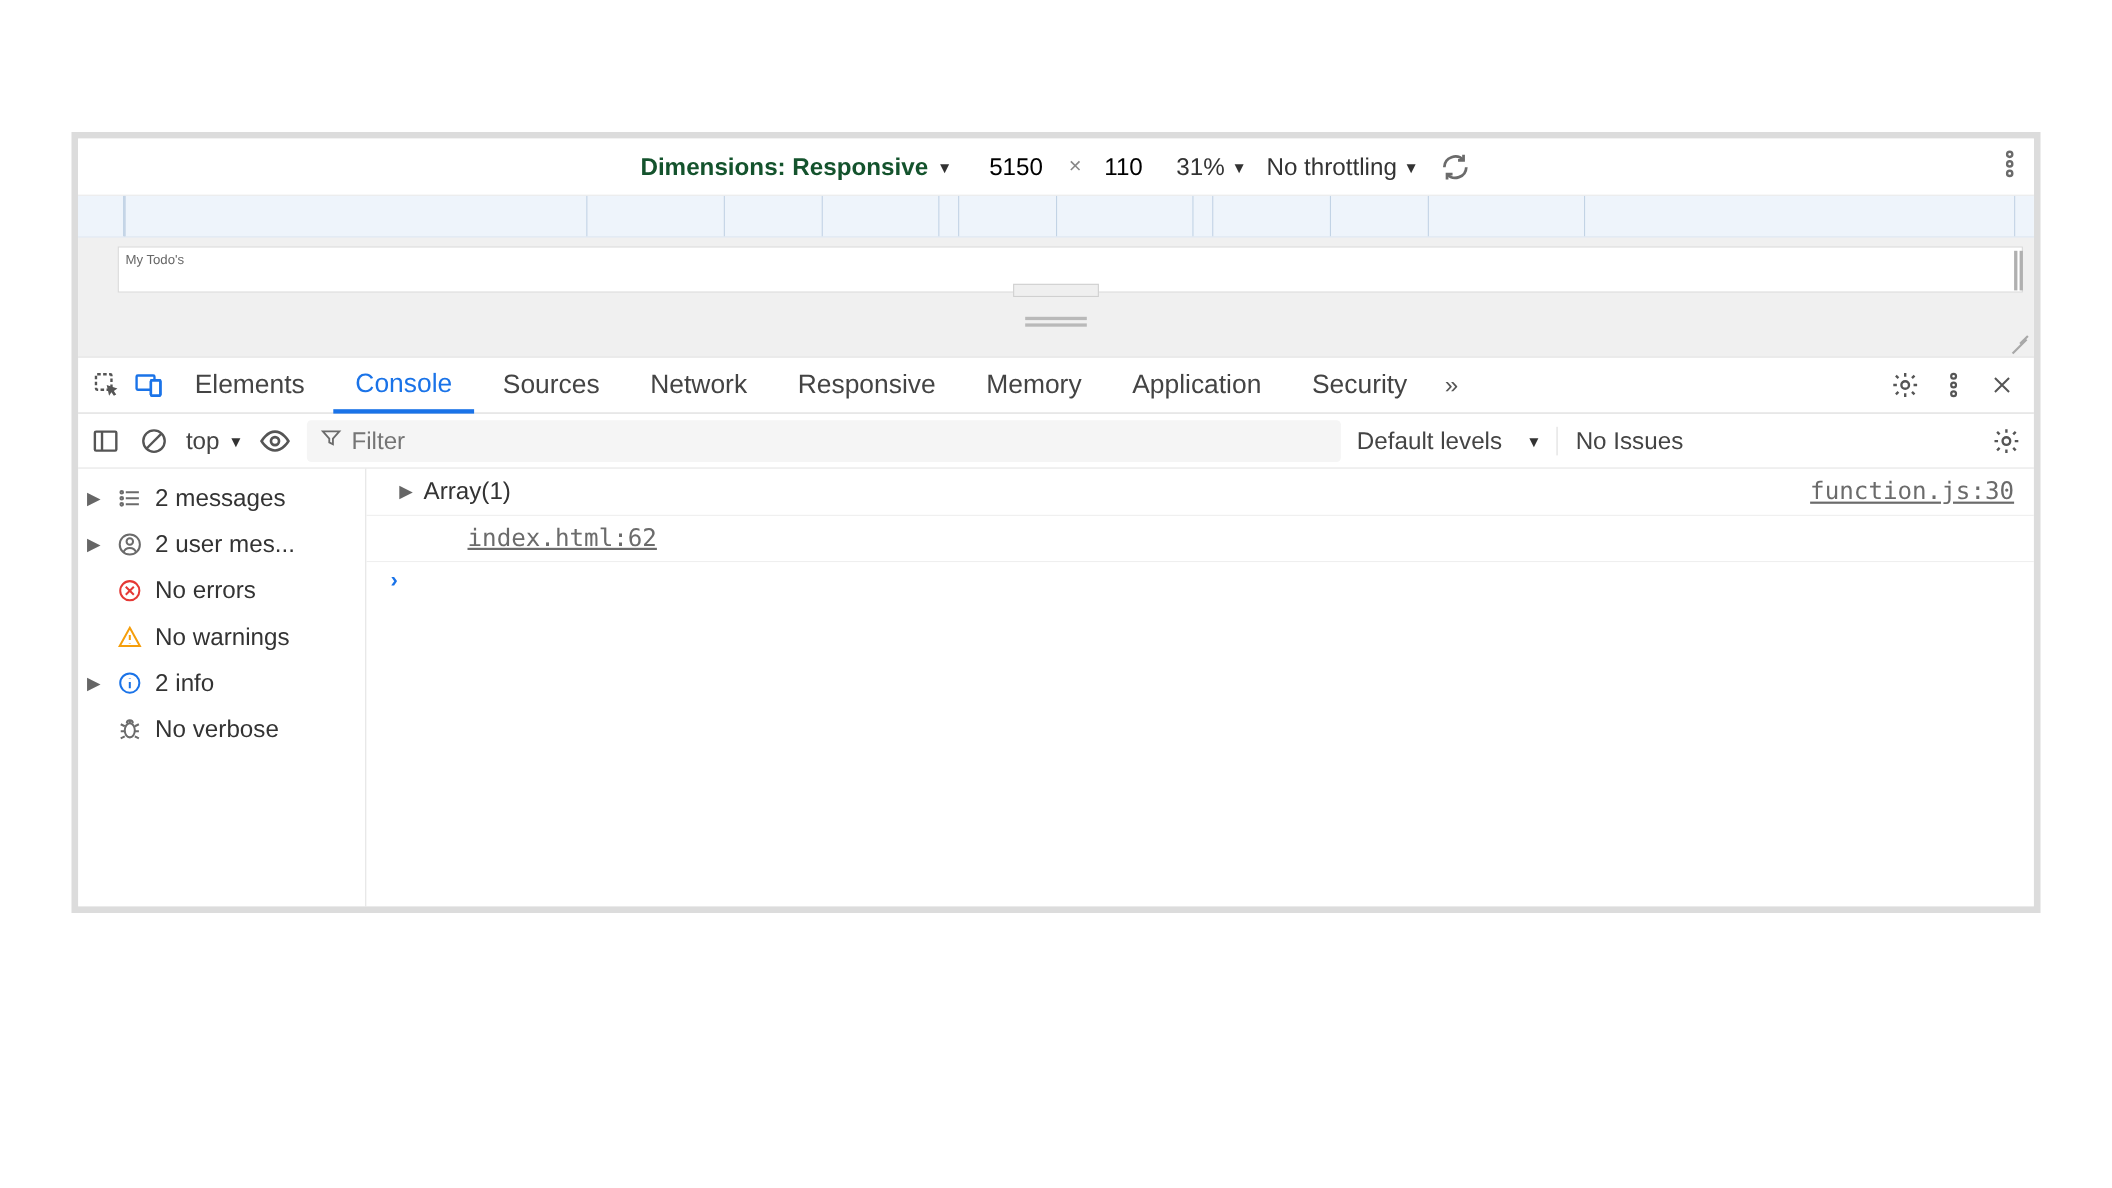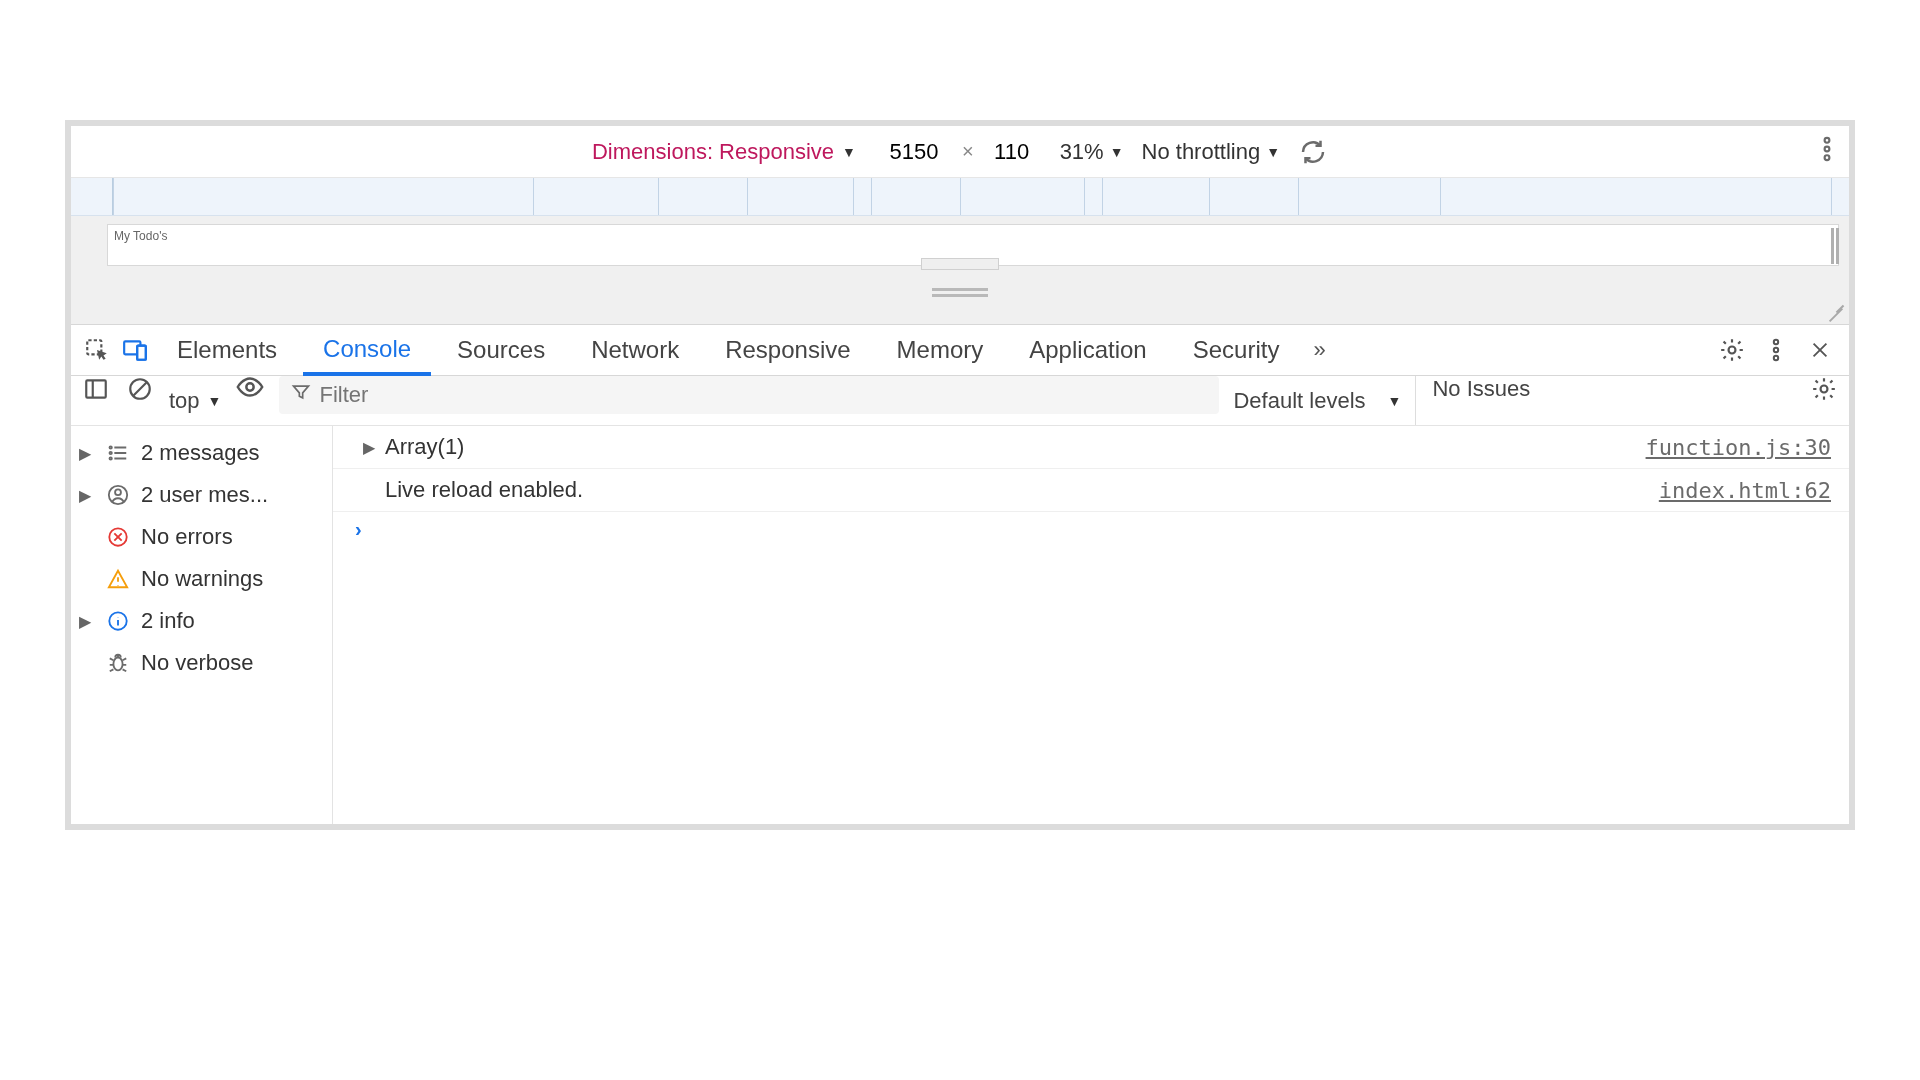--- a/index.html
+++ b/index.html
@@ -21,21 +21,21 @@
   display: flex;
   align-items: center;
   padding: 0 10px;
   font-size: 22px;
   color: #333;
   gap: 18px;
   justify-content: center;
   position: relative;
 }
 .device-bar .chunk { display:flex; align-items:center; gap:8px;}
-.device-bar .dim-label { color:#be185d; }
+.device-bar .dim-label { color:#14532d;font-weight:bold; }
 .tri-down { font-size: 14px; color:#333; }
 .dim-input {
   width: 80px; text-align: center;
   border: none; font-size: 22px;
   background:#fff;
 }
 .dim-x { color:#888; font-size:20px; }
 .zoom, .throttle { display:flex; align-items:center; gap:6px; }
 .rotate-icn svg, .kebab svg { display:block; }
 .kebab-right { position:absolute; right:18px; top:50%; transform:translateY(-50%); }
@@ -109,21 +109,21 @@
 .tabs .spacer { flex:1; }
 .tabs .rico { width:38px; display:flex; justify-content:center; color:#555;}
 .devices-ico { color:#1a73e8; }
 .inspect-ico { color:#555; }
 .more-chevrons { font-size:22px; color:#555; padding:0 8px;}
 
 
 .con-bar {
   height: 50px;
   border-bottom:1px solid #e4e4e4;
-  display:flex; 
+  display:flex; align-items:center;
   padding:0 10px; gap:14px;
   font-size:22px; color:#444;
 }
 .con-bar .ico { width:30px; display:flex; justify-content:center; color:#555;}
 .ctx { display:flex; align-items:center; gap:8px;}
 .filter-wrap {
   flex:1; display:flex; align-items:center; gap:8px;
   background:#f5f5f5; border-radius:4px; padding:4px 12px; height:38px;
   max-width: 940px;
 }
@@ -404,21 +404,20 @@
     </div>
 
     <div class="messages">
       <div class="mrow">
         <span class="mcar">▶</span>
         <span class="mtext">Array(1)</span>
         <a class="msrc">function.js:30</a>
       </div>
       <div class="mrow">
         <span class="mcar"></span>
-        <span class="mtext">Live reload enabled.</span>
         <a class="msrc">index.html:62</a>
       </div>
       <div class="prompt-row">
         <span class="car">›</span>
       </div>
     </div>
   </div>
 
 </div>
 </div>

